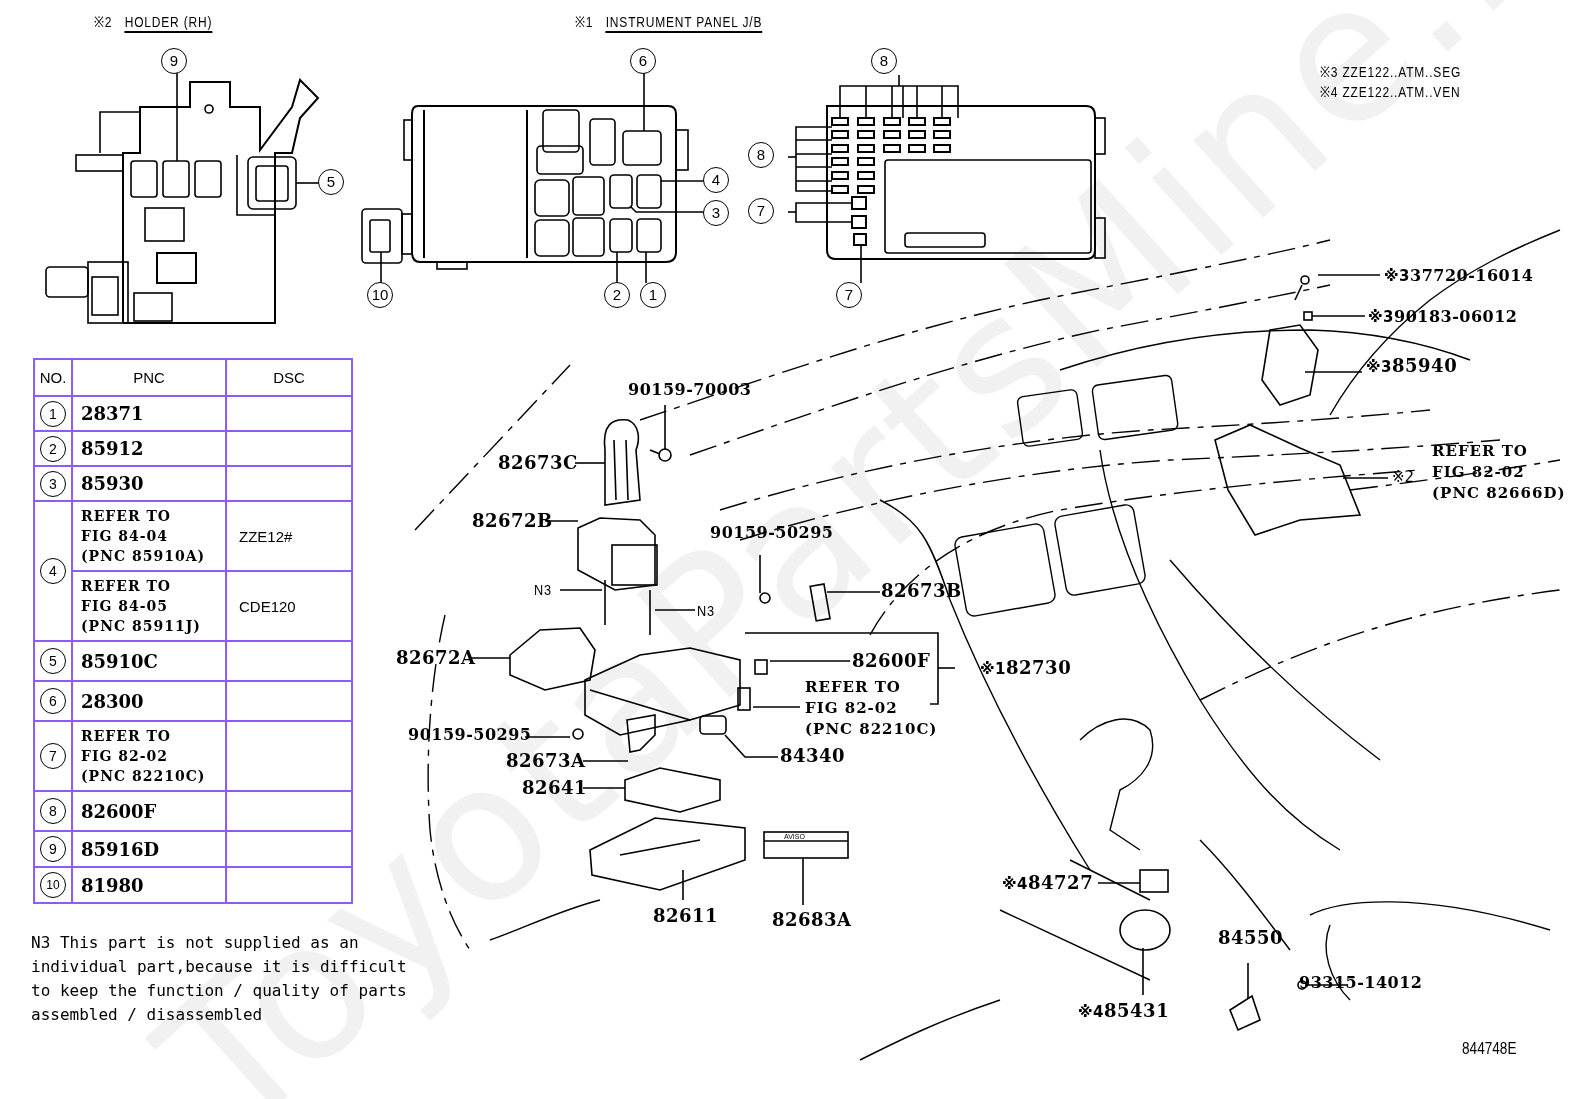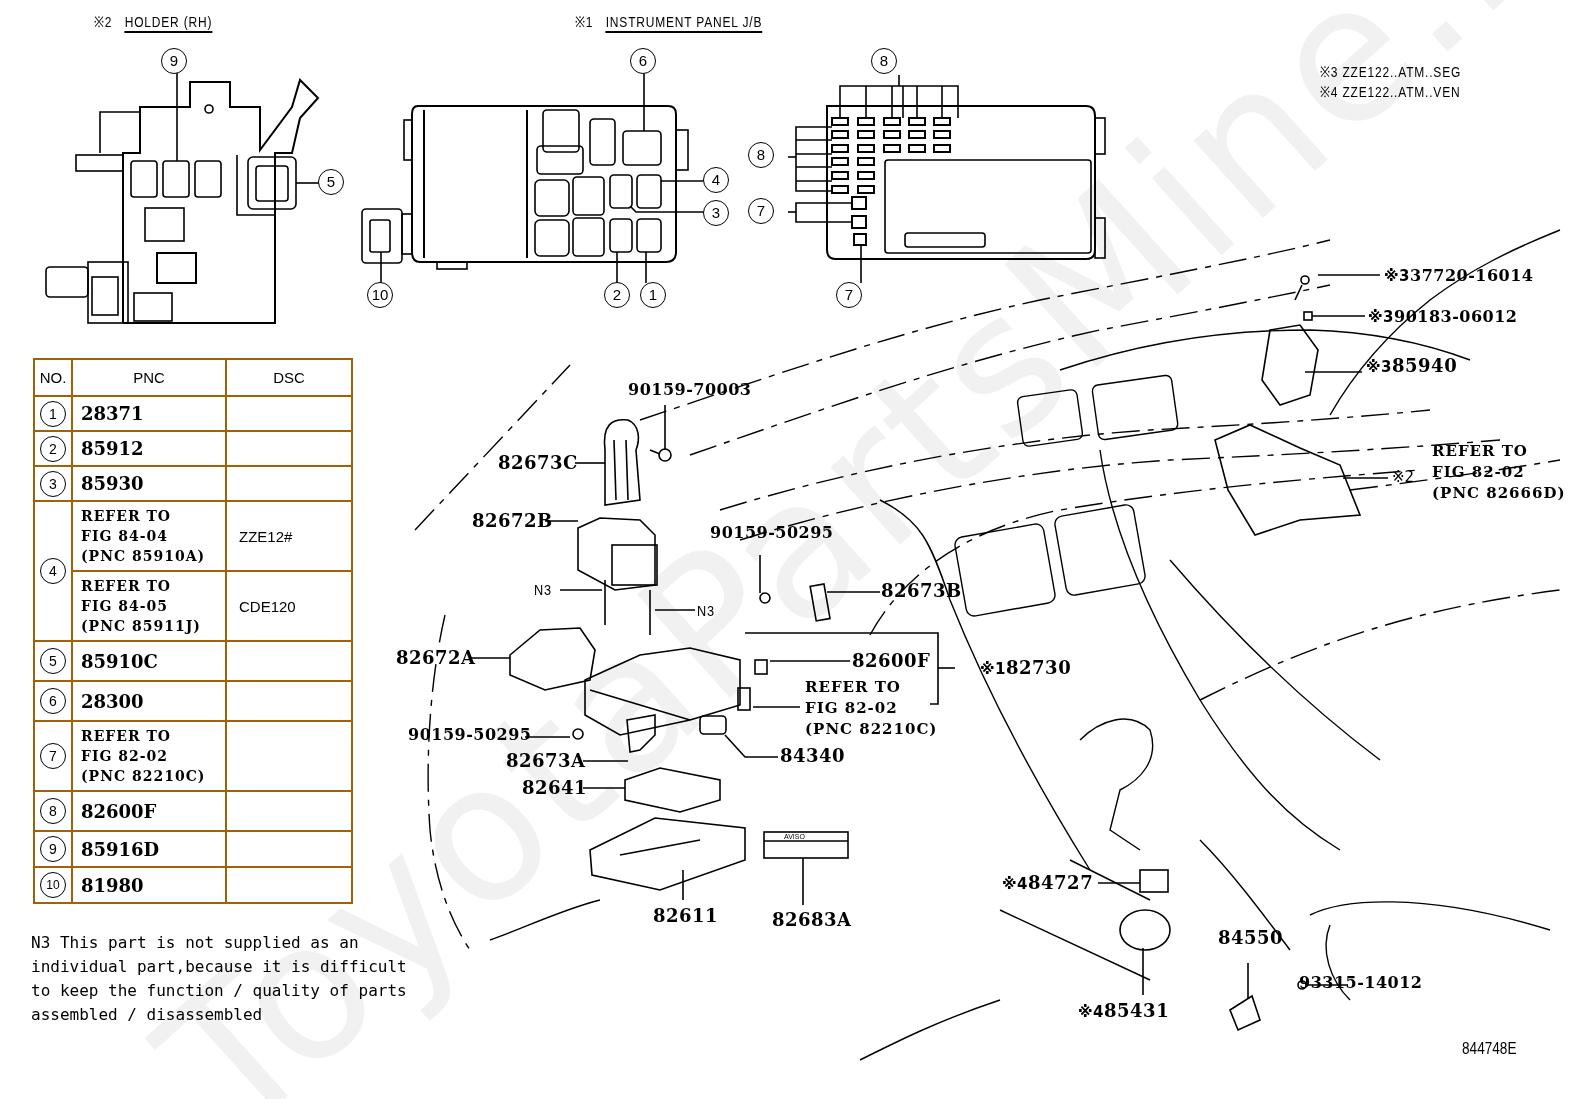--- a/index.html
+++ b/index.html
@@ -8,21 +8,21 @@
   .cond { font-family:"Liberation Sans Narrow","Liberation Sans", sans-serif; font-size:15px; letter-spacing:1px; transform:scaleX(0.85); transform-origin:left top; }
   .title { font-family:"Liberation Sans", sans-serif; font-size:15px; transform:scaleX(0.8); transform-origin:left top; letter-spacing:1px; }
   .ul { border-bottom:2px solid #000; padding-bottom:1px; }
   .pn { font-family:"DejaVu Serif", serif; font-weight:bold; font-size:18px; letter-spacing:0.5px; }
   .pn-sm { font-family:"DejaVu Serif", serif; font-weight:bold; font-size:16px; letter-spacing:0.5px; }
   .ref { font-family:"DejaVu Serif", serif; font-weight:bold; font-size:15px; line-height:21px; letter-spacing:1px; }
   .mark { font-family:"DejaVu Sans", sans-serif; font-size:15px; }
   svg { position:absolute; left:0; top:0; }
   
   table.pnc { position:absolute; left:33px; top:358px; border-collapse:collapse; border:2px solid #000; }
-  table.pnc td, table.pnc th { border:2px solid #a16207; padding:0; vertical-align:middle; }
+  table.pnc td, table.pnc th { border:2px solid #8b5cf6; padding:0; vertical-align:middle; }
   table.pnc th { font-family:"Liberation Sans", sans-serif; font-weight:normal; font-size:15px; height:35px; }
   .c-no { width:36px; text-align:center; }
   .c-pnc { width:144px; padding-left:8px !important; }
   .c-dsc { width:112px; padding-left:12px !important; font-family:"Liberation Sans", sans-serif; font-size:15px; }
   .circ { display:inline-block; width:24px; height:24px; border:1.5px solid #000; border-radius:50%; font-family:"Liberation Sans", sans-serif; font-size:14px; line-height:24px; text-align:center; }
   .tbl-pn { font-family:"DejaVu Serif", serif; font-weight:bold; font-size:18px; }
   .tbl-ref { font-family:"DejaVu Serif", serif; font-weight:bold; font-size:14px; line-height:20px; letter-spacing:1px; }
   .note { font-family:"DejaVu Sans Mono", monospace; font-size:16px; line-height:24px; }
   .watermark { position:absolute; font-family:"DejaVu Sans", sans-serif; font-size:190px; color:#f1f1f1; transform:rotate(-42deg); transform-origin:left top; left:120px; top:1010px; letter-spacing:4px; }
   .callout { position:absolute; width:24px; height:24px; border:1.5px solid #000; border-radius:50%; background:#fff; font-family:"Liberation Sans", sans-serif; font-size:15px; line-height:24px; text-align:center; }

